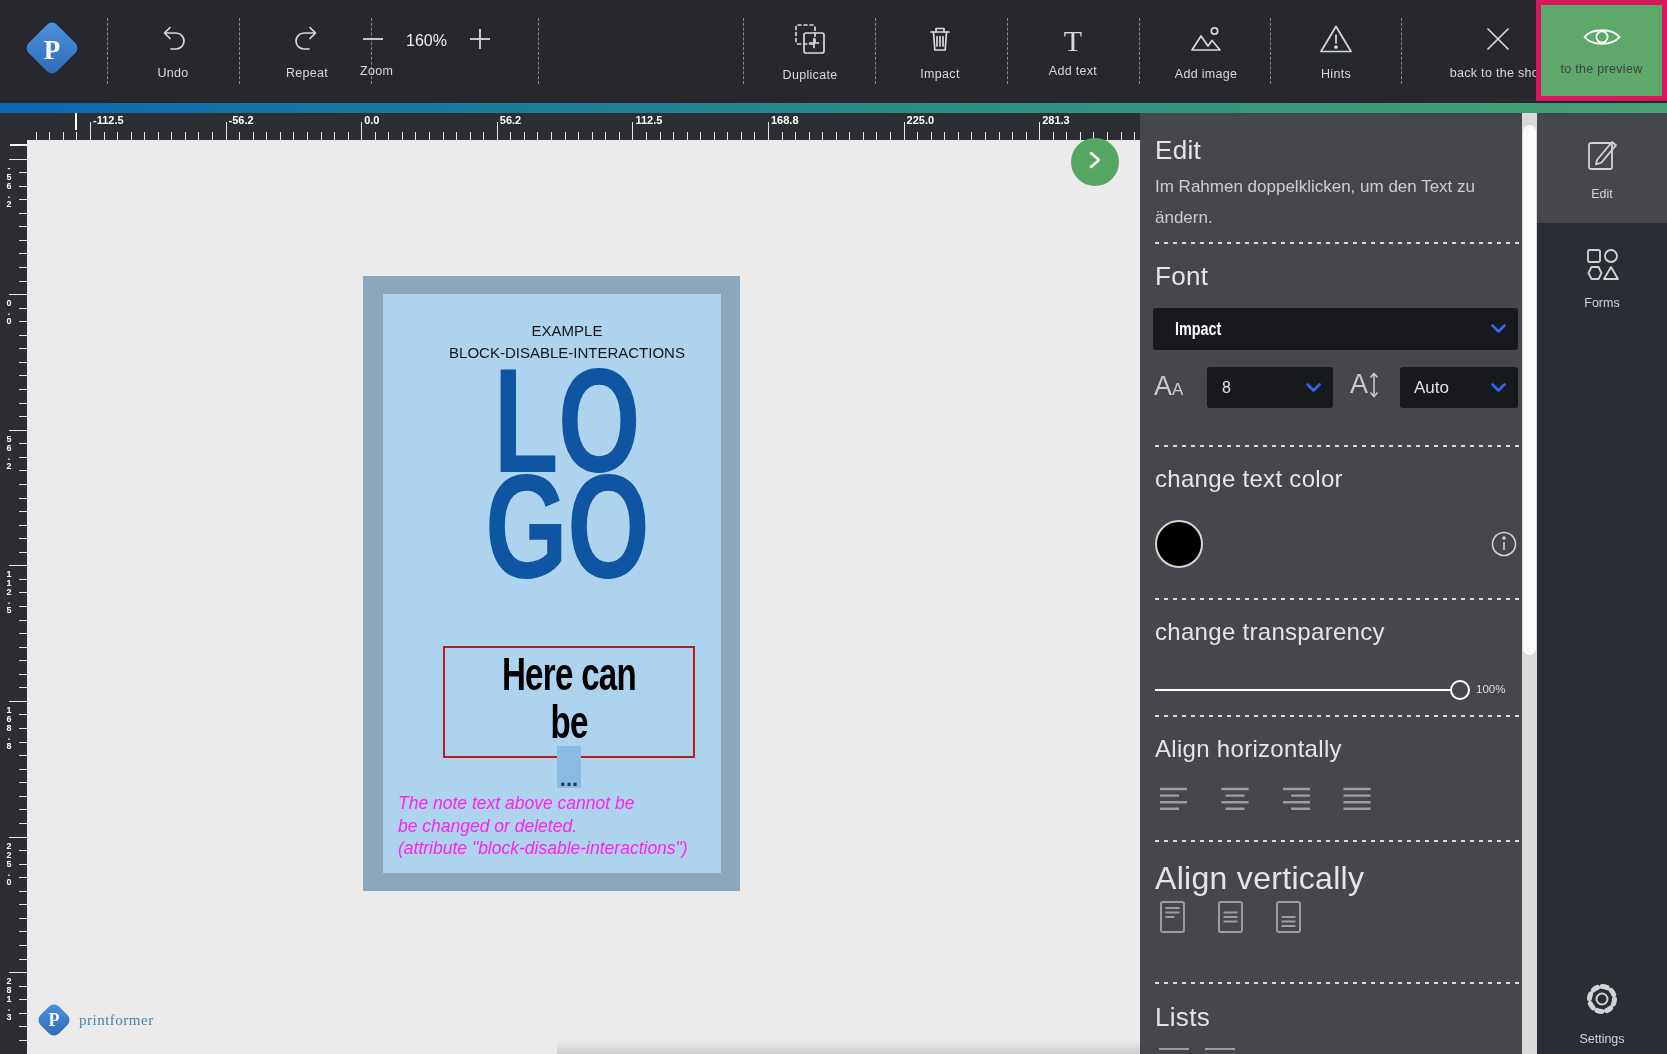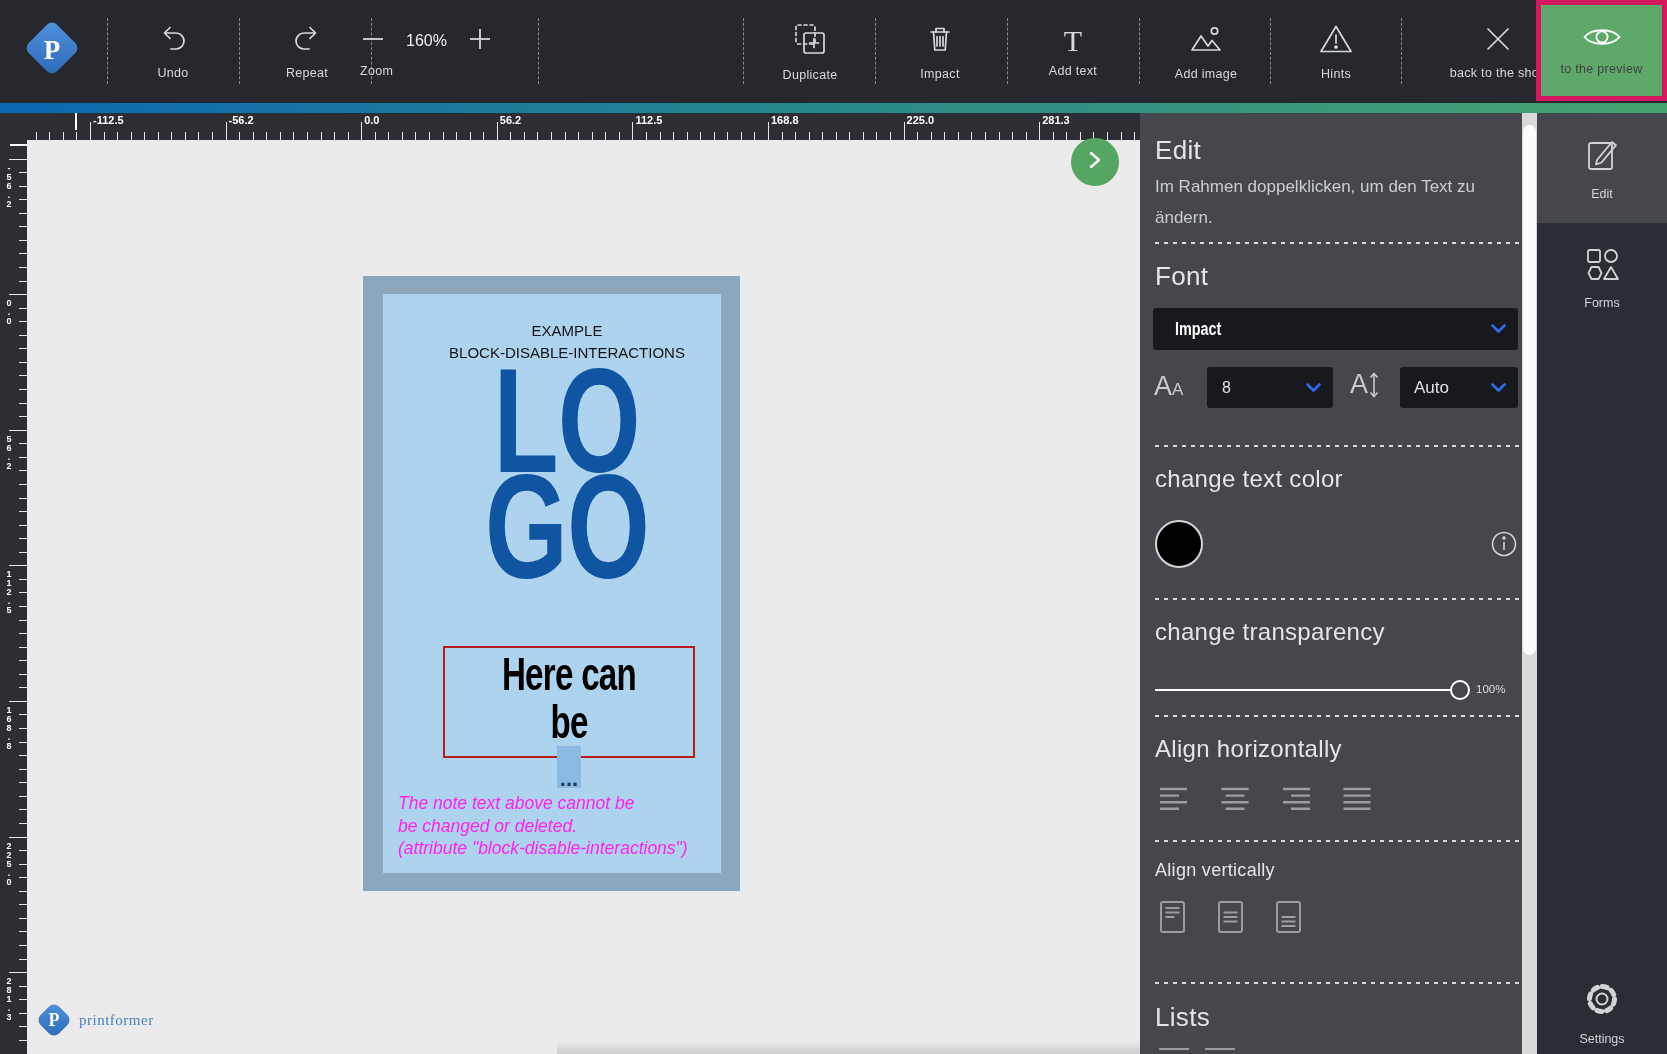--- a/index.html
+++ b/index.html
@@ -571,21 +571,21 @@
         </svg>
     </span>
     <span>
       <svg width="30" height="26" viewBox="0 0 30 26">
           <path d="M1.5 4 h27 M1.5 10.6 h27 M1.5 17.2 h27 M1.5 23.8 h27"></path>
         </svg>
     </span>
   </div>
 
   <div class="p-divider" style="top:727px;"></div>
-  <div class="p-title" style="top:747px; font-size:18px;">Align vertically</div>
+  <div class="p-title" style="top:747px; font-size:32px;">Align vertically</div>
   <div class="icon-row" style="left:19px; top:787px;">
     <span>
       <svg width="27" height="34" viewBox="0 0 27 34">
           <rect x="2" y="2" width="23" height="30" rx="2" stroke-width="2"></rect>
           <path d="M6.5 8 h14 M6.5 12.5 h14 M6.5 17 h9" stroke-width="2"></path>
         </svg>
     </span>
     <span>
       <svg width="27" height="34" viewBox="0 0 27 34">
           <rect x="2" y="2" width="23" height="30" rx="2" stroke-width="2"></rect>

